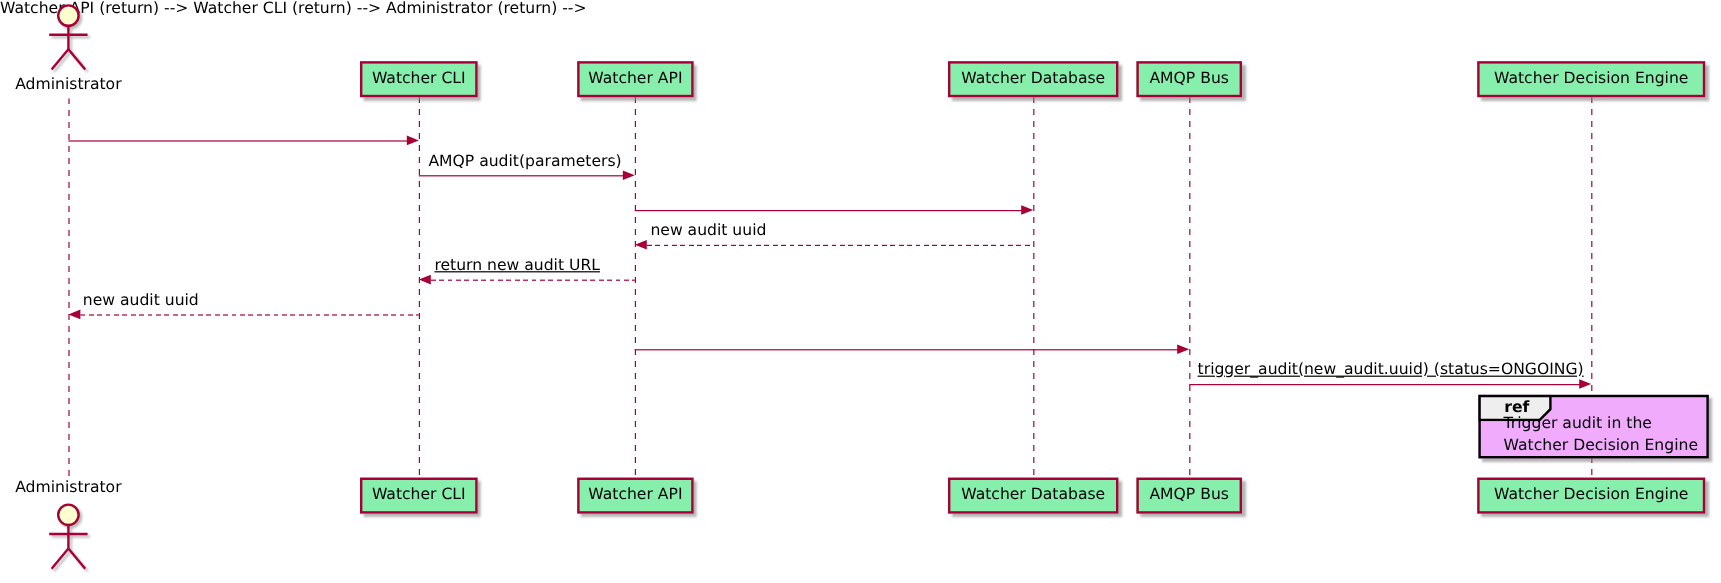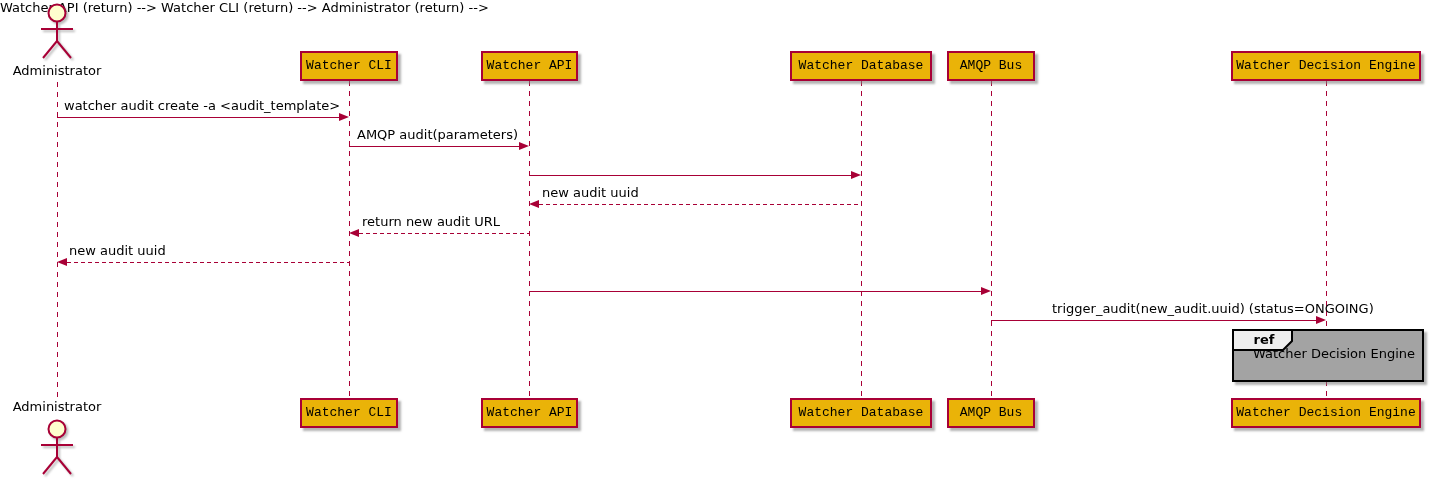--- a/index.html
+++ b/index.html
@@ -12,47 +12,46 @@
     overflow:hidden;
   }
   
   .lifeline{
     position:absolute;width:1px;
     background:repeating-linear-gradient(to bottom,#A80036 0 5px,transparent 5px 10px);
   }
   
   .pbox{
     position:absolute;height:26px;
-    background:#eab308;
+    background:#86efac;
     border:2px solid #A80036;
     box-shadow:3px 3px 2px rgba(130,130,130,0.6);
     text-align:center;line-height:26px;
     white-space:nowrap;
-    font-family:Liberation Mono, monospace;
   }
   
   .actor-label{
     position:absolute;white-space:nowrap;transform:translateX(-50%);
   }
   .actor-svg{position:absolute;filter:drop-shadow(2.5px 2.5px 1px rgba(130,130,130,0.55));}
   
   .msg-label{
     position:absolute;white-space:nowrap;height:16px;line-height:16px;
   }
   .msg-line{position:absolute;height:1px;background:#A80036;}
   .msg-line.dashed{
     background:repeating-linear-gradient(to right,#A80036 0 4px,transparent 4px 7px);
   }
   .arrowhead{position:absolute;width:0;height:0;border-top:4.5px solid transparent;border-bottom:4.5px solid transparent;}
   .arrowhead.right{border-left:10px solid #A80036;}
   .arrowhead.left{border-right:10px solid #A80036;}
   
   .ref-frame{
     position:absolute;left:1232px;top:329px;width:188px;height:49px;
-    background:#a3a3a3;border:2px solid #000;
+    background:#f0abfc;border:2px solid #000;
     box-shadow:3px 3px 2px rgba(130,130,130,0.6);
   }
   .ref-tab{position:absolute;left:-2px;top:-2px;}
   .ref-keyword{
     position:absolute;left:12px;top:1px;font-weight:bold;width:36px;text-align:center;
   }
   .ref-body{
     position:absolute;left:19px;top:14px;line-height:18px;white-space:nowrap;
   }
 </style>
@@ -80,64 +79,64 @@
   <div class="actor-label" style="left:57px;top:63px;">Administrator</div>
 
   
   <div class="pbox" style="left:300px;top:51px;width:94px;">Watcher CLI</div>
   <div class="pbox" style="left:481px;top:51px;width:93px;">Watcher API</div>
   <div class="pbox" style="left:790px;top:51px;width:138px;">Watcher Database</div>
   <div class="pbox" style="left:947px;top:51px;width:84px;">AMQP Bus</div>
   <div class="pbox" style="left:1231px;top:51px;width:186px;">Watcher Decision Engine</div>
 
   
-  <div class="msg-label" style="left:64px;top:98px;">watcher audit create -a &lt;audit_template&gt;</div>
   <div class="msg-line" style="left:57px;top:117px;width:284px;"></div>
   <div class="arrowhead right" style="left:339px;top:113px;"></div>
 
   
   <div class="msg-label" style="left:357px;top:127px;">AMQP audit(parameters)</div>
   <div class="msg-line" style="left:349px;top:146px;width:171px;"></div>
   <div class="arrowhead right" style="left:519px;top:142px;"></div>
 
   
   <div class="msg-line" style="left:529px;top:175px;width:323px;"></div>
   <div class="arrowhead right" style="left:851px;top:171px;"></div>
 
    Watcher API (return) --&gt;
   <div class="msg-label" style="left:542px;top:185px;">new audit uuid</div>
   <div class="msg-line dashed" style="left:539px;top:204px;width:322px;"></div>
   <div class="arrowhead left" style="left:529px;top:200px;"></div>
 
    Watcher CLI (return) --&gt;
-  <div class="msg-label" style="left:362px;top:214px;">return new audit URL</div>
+  <div class="msg-label" style="left:362px;top:214px;text-decoration:underline;">return new audit URL</div>
   <div class="msg-line dashed" style="left:359px;top:233px;width:170px;"></div>
   <div class="arrowhead left" style="left:349px;top:229px;"></div>
 
    Administrator (return) --&gt;
   <div class="msg-label" style="left:69px;top:243px;">new audit uuid</div>
   <div class="msg-line dashed" style="left:67px;top:262px;width:282px;"></div>
   <div class="arrowhead left" style="left:57px;top:258px;"></div>
 
   
   <div class="msg-line" style="left:529px;top:291px;width:453px;"></div>
   <div class="arrowhead right" style="left:981px;top:287px;"></div>
 
   
-  <div class="msg-label" style="left:1052px;top:301px;">trigger_audit(new_audit.uuid) (status=ONGOING)</div>
+  <div class="msg-label" style="left:998px;top:301px;text-decoration:underline;">trigger_audit(new_audit.uuid) (status=ONGOING)</div>
   <div class="msg-line" style="left:991px;top:320px;width:326px;"></div>
   <div class="arrowhead right" style="left:1316px;top:316px;"></div>
 
   
   <div class="ref-frame">
     <svg class="ref-tab" width="62" height="22" viewBox="0 0 62 22">
       <polygon points="1,1 60,1 60,12 51,21 1,21" fill="#EEEEEE" stroke="#000000" stroke-width="2"></polygon>
     </svg>
     <div class="ref-keyword">ref</div>
     <div class="ref-body">
+      <div>Trigger audit in the</div>
       <div>Watcher Decision Engine</div>
     </div>
   </div>
 
   
   <div class="pbox" style="left:300px;top:398px;width:94px;">Watcher CLI</div>
   <div class="pbox" style="left:481px;top:398px;width:93px;">Watcher API</div>
   <div class="pbox" style="left:790px;top:398px;width:138px;">Watcher Database</div>
   <div class="pbox" style="left:947px;top:398px;width:84px;">AMQP Bus</div>
   <div class="pbox" style="left:1231px;top:398px;width:186px;">Watcher Decision Engine</div>

